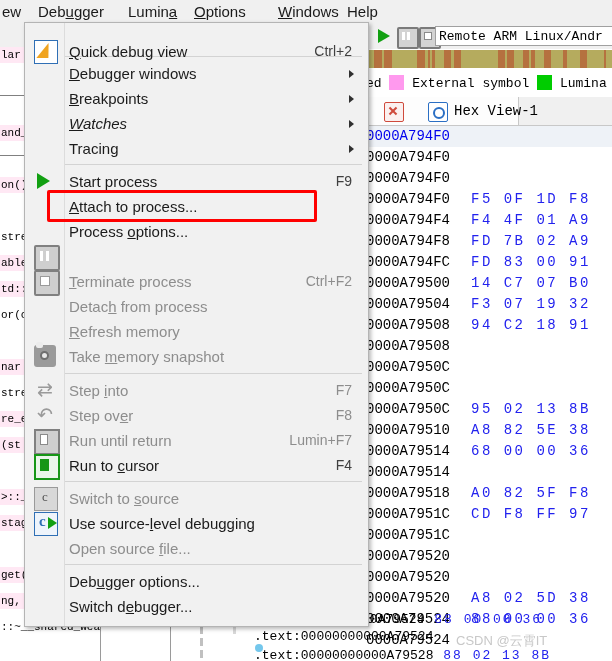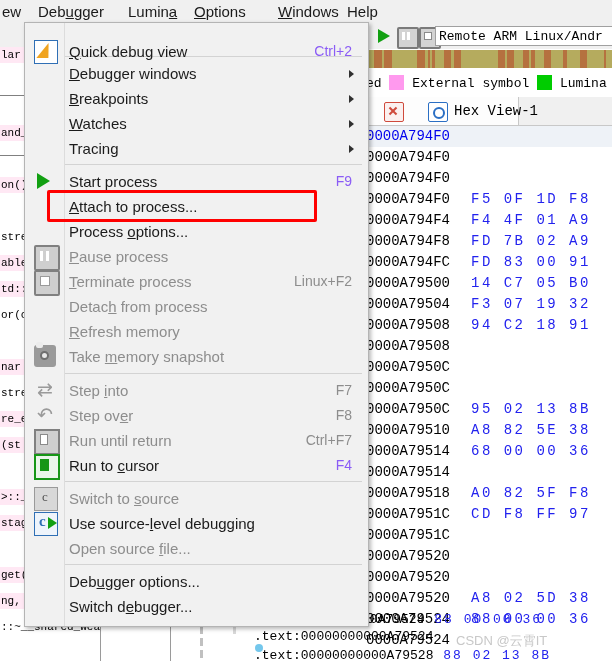--- a/index.html
+++ b/index.html
@@ -70,21 +70,21 @@
   .watermark{position:absolute;left:456px;top:632px;font-family:"Liberation Sans",sans-serif;
      font-size:13px;color:#c8c8c8;white-space:nowrap;}
 
   
   .menu{position:absolute;left:24px;top:22px;width:345px;height:605px;background:#f1f1f1;
      border:1px solid #b4b4b4;box-shadow:2px 2px 4px rgba(0,0,0,.28);box-sizing:border-box;}
   .menu .gutter{position:absolute;left:0;top:0;width:39px;height:603px;background:#f1f1f1;border-right:1px solid #dcdcdc;}
   .mrow{position:absolute;left:0;width:343px;height:25px;}
   .mrow .lbl{position:absolute;left:44px;top:0;height:25px;line-height:25px;font-size:15px;color:#1b1b1b;white-space:nowrap;}
   .mrow.dis .lbl{color:#8d8d8d;}
-  .mrow .acc{position:absolute;right:16px;top:0;height:25px;line-height:25px;font-size:14px;color:#8b5cf6;white-space:nowrap;}
+  .mrow .acc{position:absolute;right:16px;top:0;height:25px;line-height:25px;font-size:14px;color:#404040;white-space:nowrap;}
   .mrow.dis .acc{color:#8d8d8d;}
   .mrow .arr{position:absolute;right:14px;top:9px;width:0;height:0;border-left:5px solid #303030;border-top:4px solid transparent;border-bottom:4px solid transparent;}
   .msep{position:absolute;left:40px;width:297px;height:1px;background:#d3d3d3;}
   .hl{position:absolute;left:22px;width:270px;height:32px;border:3px solid #ff0000;border-radius:2px;box-sizing:border-box;}
 
   
   .ic{position:absolute;left:9px;width:22px;height:22px;}
   .ic-quick{background:#fff;border:1px solid #2f6fb5;}
   .ic-quick:after{content:"";position:absolute;left:3px;top:2px;width:0;height:0;
      border-left:9px solid transparent;border-right:3px solid transparent;border-bottom:15px solid #f0a420;transform:skewX(-12deg);}
@@ -230,21 +230,21 @@
         <div class="hexrow" style="top: 105px;">
           <span class="addr">0000A794F8</span>
           <span class="bytes">FD 7B 02 A9</span>
         </div>
         <div class="hexrow" style="top: 126px;">
           <span class="addr">0000A794FC</span>
           <span class="bytes">FD 83 00 91</span>
         </div>
         <div class="hexrow" style="top: 147px;">
           <span class="addr">0000A79500</span>
-          <span class="bytes">14 C7 05 B0</span>
+          <span class="bytes">14 C7 07 B0</span>
         </div>
         <div class="hexrow" style="top: 168px;">
           <span class="addr">0000A79504</span>
           <span class="bytes">F3 07 19 32</span>
         </div>
         <div class="hexrow" style="top: 189px;">
           <span class="addr">0000A79508</span>
           <span class="bytes">94 C2 18 91</span>
         </div>
         <div class="hexrow" style="top: 210px;">
@@ -335,21 +335,21 @@
       <span class="acc">Ctrl+2</span>
     </div>
     <div class="mrow" style="top: 63px;">
       <span class="lbl"><span class="ul">B</span>reakpoints</span>
       <span class="arr"></span>
     </div>
     <div class="mrow" style="top: 38px;">
       <span class="lbl"><span class="ul">D</span>ebugger windows</span>
       <span class="arr"></span>
     </div>
-    <div class="mrow" style="top: 88px;">
+    <div class="mrow" style="top: 88px; font-style: italic;">
       <span class="lbl"><span class="ul">W</span>atches</span>
       <span class="arr"></span>
     </div>
     <div class="mrow" style="top: 113px;">
       <span class="lbl">Tracin<span class="ul">g</span></span>
       <span class="arr"></span>
     </div>
     <div class="mrow" style="top: 146px;">
       <div class="ic ic-play" style="top: 4px;"></div>
       <span class="lbl">Start process</span>
@@ -357,26 +357,25 @@
     </div>
     <div class="mrow" style="top: 171px;">
       <span class="lbl"><span class="ul">A</span>ttach to process...</span>
     </div>
     <div class="hl" style="top: 167px; border-color: rgb(255, 0, 0);"></div>
     <div class="mrow" style="top: 196px;">
       <span class="lbl">Process <span class="ul">o</span>ptions...</span>
     </div>
     <div class="mrow dis" style="top: 221px;">
       <div class="ic ic-pause" style="top: 1px;"></div>
-      <span class="lbl"><span class="ul">P</span>ause process</span>
     </div>
     <div class="mrow dis" style="top: 246px;">
       <div class="ic ic-stop" style="top: 1px;"></div>
       <span class="lbl"><span class="ul">T</span>erminate process</span>
-      <span class="acc">Linux+F2</span>
+      <span class="acc">Ctrl+F2</span>
     </div>
     <div class="mrow dis" style="top: 296px;">
       <span class="lbl"><span class="ul">R</span>efresh memory</span>
     </div>
     <div class="mrow dis" style="top: 271px;">
       <span class="lbl">Detac<span class="ul">h</span> from process</span>
     </div>
     <div class="mrow dis" style="top: 321px;">
       <div class="ic ic-cam" style="top: 1px;"></div>
       <span class="lbl">Take <span class="ul">m</span>emory snapshot</span>
@@ -387,21 +386,21 @@
       <span class="acc">F7</span>
     </div>
     <div class="mrow dis" style="top: 380px;">
       <div class="ic ic-stepover" style="top: 1px;">↶</div>
       <span class="lbl">Step ov<span class="ul">e</span>r</span>
       <span class="acc">F8</span>
     </div>
     <div class="mrow dis" style="top: 405px;">
       <div class="ic ic-runret" style="top: 1px;"></div>
       <span class="lbl">Run until return</span>
-      <span class="acc">Ctrl+F7</span>
+      <span class="acc">Lumin+F7</span>
     </div>
     <div class="mrow" style="top: 430px;">
       <div class="ic ic-runcur" style="top: 1px;"></div>
       <span class="lbl">Run to <span class="ul">c</span>ursor</span>
       <span class="acc">F4</span>
     </div>
     <div class="mrow dis" style="top: 463px;">
       <div class="ic ic-sws" style="top: 1px;"></div>
       <span class="lbl">Switch to <span class="ul">s</span>ource</span>
     </div>

